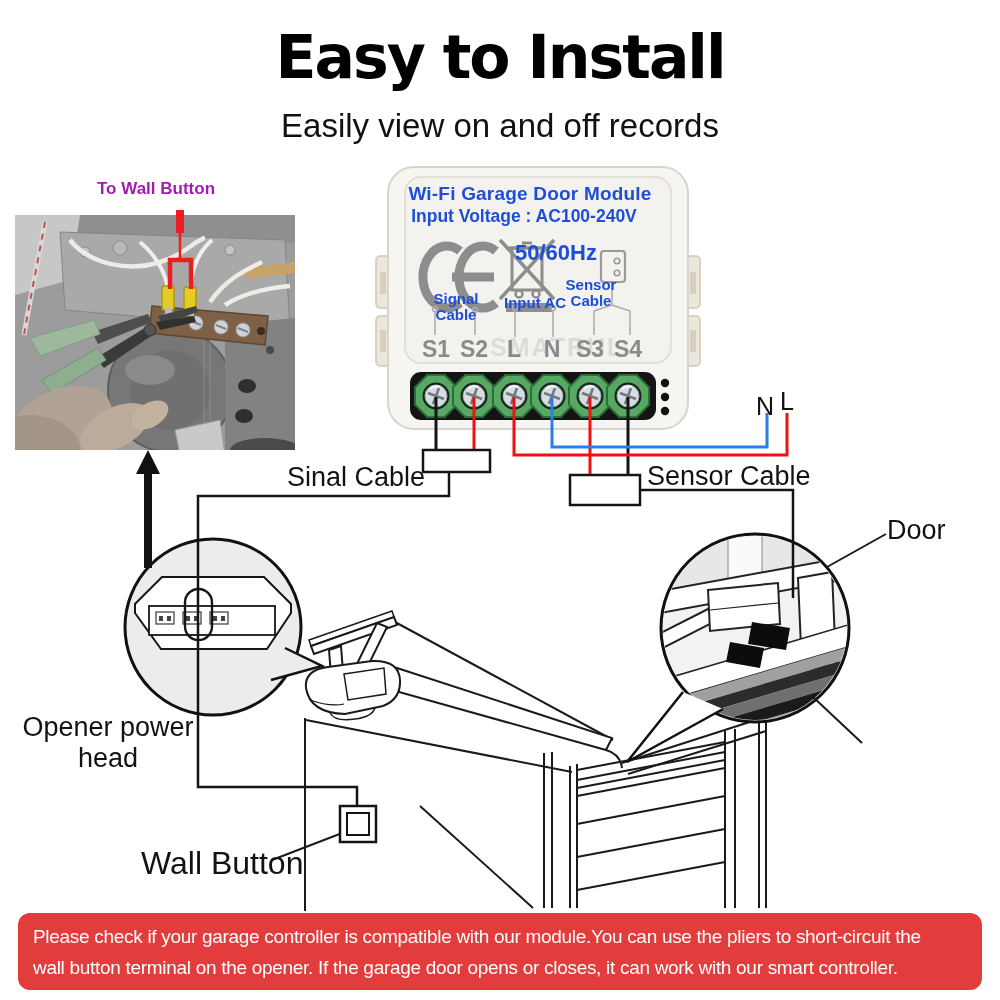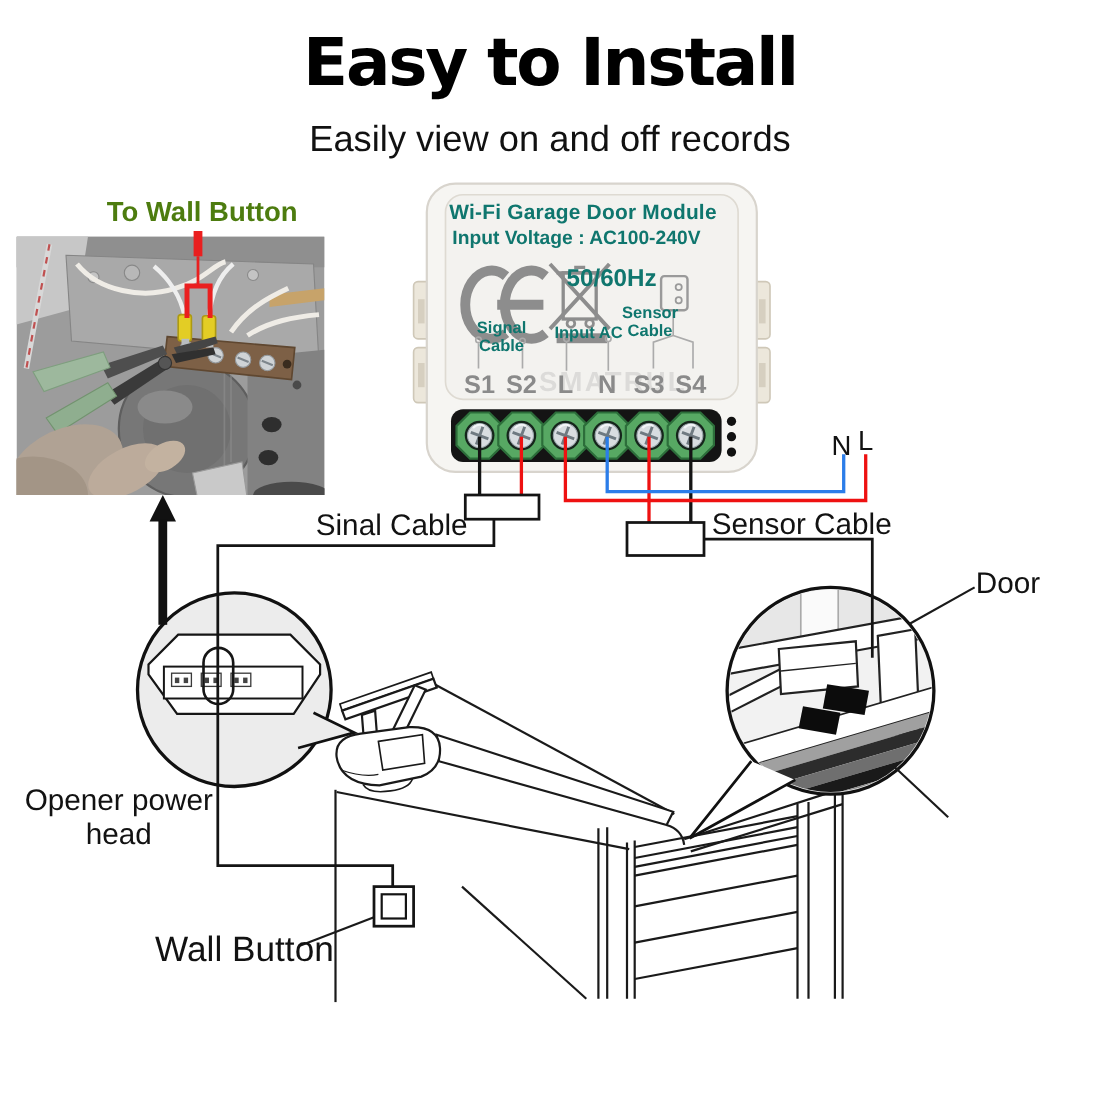--- a/index.html
+++ b/index.html
@@ -4,22 +4,22 @@
 <style>
   html,body{margin:0;padding:0;background:#ffffff;}
   #stage{position:relative;width:1000px;height:1000px;background:#ffffff;overflow:hidden;
          font-family:"Liberation Sans",sans-serif;}
   svg{position:absolute;left:0;top:0;}
   .lbl{position:absolute;color:#121212;white-space:pre;}
   .ctr{text-align:center;white-space:normal;}
   #title{left:0;right:0;top:22px;text-align:center;font-family:"DejaVu Sans",sans-serif;
          font-weight:bold;font-size:60px;letter-spacing:-2px;color:#000;}
   #subtitle{left:0;right:0;top:107px;text-align:center;font-size:33px;color:#111;}
-  #toWallButton{left:97px;top:179px;font-size:25px;font-weight:bold;color:#4d7c0f;}
-  .modtxt{color:#0f766e;font-weight:bold;}
+  #toWallButton{left:97px;top:179px;font-size:17px;font-weight:bold;color:#a21caf;}
+  .modtxt{color:#1d4ed8;font-weight:bold;}
   #modTitle{left:404px;width:252px;top:183px;font-size:19px;letter-spacing:.2px;}
   #modVolt1{left:404px;width:240px;top:206px;font-size:17.5px;}
   #modVolt2{left:436px;width:240px;top:240px;font-size:22px;}
   .portlbl{font-size:15px;line-height:16px;}
   #lblSignal{left:420px;width:72px;top:291px;}
   #lblInputAC{left:499px;width:72px;top:295px;}
   #lblSensorMod{left:555px;width:72px;top:277px;}
   .term{position:absolute;top:336px;width:44px;text-align:center;font-size:23px;
         font-weight:bold;color:#8a8a8a;}
   #watermark{left:490px;top:333px;font-size:25px;font-weight:bold;color:#9a9a9a;opacity:.25;
@@ -313,14 +313,18 @@
 
 <div class="lbl" id="sinalCable">Sinal Cable</div>
 <div class="lbl" id="sensorCable">Sensor Cable</div>
 <div class="lbl" id="nLabel">N</div>
 <div class="lbl" id="lLabel">L</div>
 
 <div class="lbl" id="wallLabel">Door</div>
 <div class="lbl ctr" id="openerHead">Opener power head</div>
 <div class="lbl" id="wallButtonLbl">Wall Button</div>
 
-
+<div id="banner">
+  <div class="line" id="bLine1">Please check if your garage controller is compatible with our module.You can use the pliers to short-circuit the</div>
+  <div class="line" id="bLine2">wall button terminal on the opener. If the garage door opens or closes, it can work with our smart controller.</div>
 </div>
 
+</div>
+
 </body></html>

